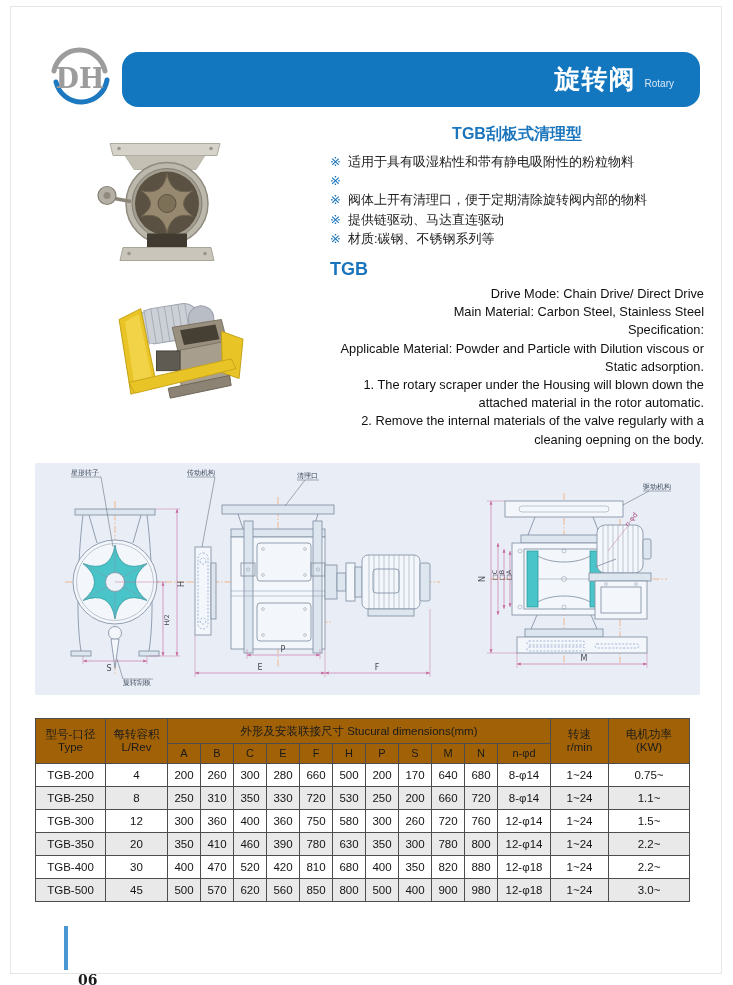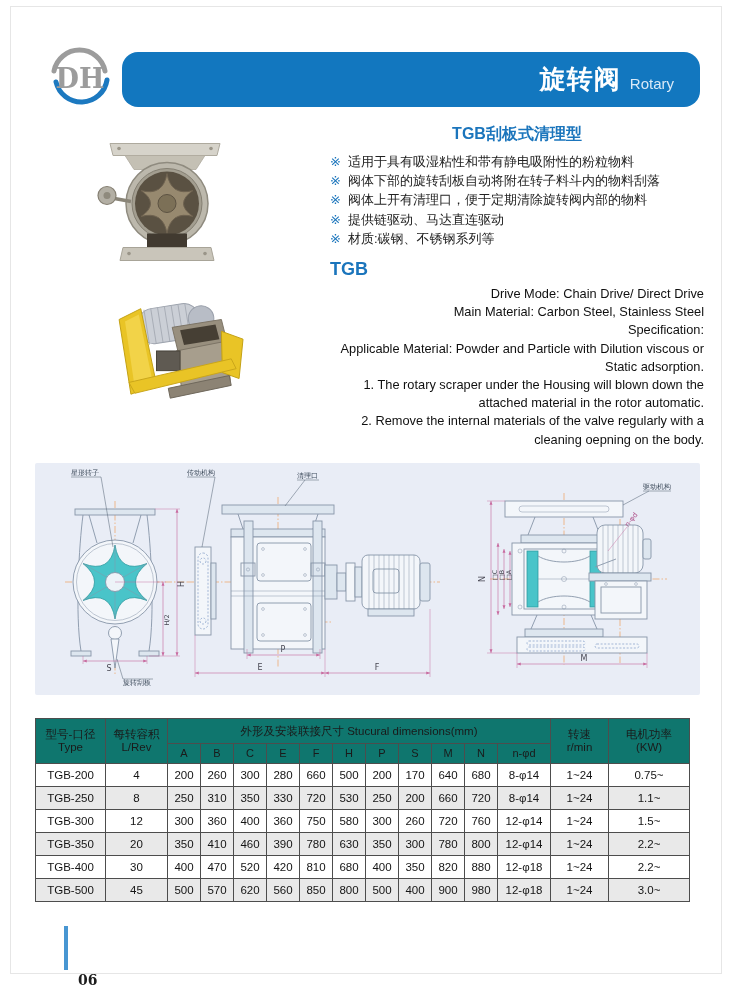--- a/index.html
+++ b/index.html
@@ -8,21 +8,21 @@
   .page { position:relative; width:733px; height:985px; background:#fff; overflow:hidden; }
   .page-frame { position:absolute; left:10px; top:6px; width:712px; height:968px;
     border:1px solid #e6e6e6; pointer-events:none; }
 
   
   .logo { position:absolute; left:48px; top:46px; width:64px; height:64px; }
   .title-bar { position:absolute; left:122px; top:52px; width:578px; height:55px;
     background:#1277bf; border-radius:16px; display:flex; align-items:center;
     justify-content:flex-end; padding-right:26px; gap:9px;padding-left:48px; }
   .title-cn { color:#fff; font-size:26px; font-weight:bold; letter-spacing:1px; }
-  .title-en { color:#d9e9f7; font-size:15px; padding-top:8px; }
+  .title-en { color:#d9e9f7; font-size:10px; padding-top:8px; }
 
   
   .photo { position:absolute; }
   .photo1 { left:95px; top:138px; width:140px; height:128px; }
   .photo2 { left:110px; top:290px; width:150px; height:118px; }
   .photo svg { width:100%; height:100%; }
 
   
   .details { position:absolute; left:330px; top:124px; width:374px; }
   .section-title { color:#1b75bc; font-size:16px; font-weight:bold; margin-bottom:7px;text-align:center; }
@@ -49,21 +49,21 @@
   .dimt { fill:#474752; font-size:8px; }
   .dimt2{ fill:#474752; font-size:6.4px; }
   .dimm { fill:#b0578e; font-size:7px; }
   .lbl  { fill:#3c4a5a; font-size:7px; }
   .led  { fill:none; stroke:#5c6a7a; stroke-width:0.55; }
 
   
   .spec-table-wrap { position:absolute; left:35px; top:718px; width:654px; }
   table { width:654px; border-collapse:collapse; table-layout:fixed; }
   th, td { border:1px solid #4d4d4d; text-align:center; vertical-align:middle; padding:0; }
-  thead th { background:#0f766e; font-weight:normal; color:#1a1a1a; font-size:11.5px; line-height:13px; }
+  thead th { background:#a16207; font-weight:normal; color:#1a1a1a; font-size:11.5px; line-height:13px; }
   thead tr.dims-row th { height:20px; font-size:11px; }
   thead tr.top-row th { height:25px; }
   tbody td { height:23px; background:#fff; color:#141414; font-size:11.5px; }
   tbody tr.alt td { background:#e9e9e9; }
 
   
   .page-bar { position:absolute; left:64px; top:926px; width:4px; height:44px; background:#4896d2; }
   .page-num { position:absolute; left:78px; top:972px; font-family:"DejaVu Serif","Liberation Serif",serif;
     font-weight:bold; font-size:14px; color:#1c1c1c; }
 </style>
@@ -126,21 +126,20 @@
 
   <div class="details">
     <div class="section-title">TGB刮板式清理型</div>
     <ul class="feature-list">
         <li>
           <span class="marker">※</span>
           <span>适用于具有吸湿粘性和带有静电吸附性的粉粒物料</span>
         </li>
         <li>
           <span class="marker">※</span>
-          <span>阀体下部的旋转刮板自动将附在转子料斗内的物料刮落</span>
         </li>
         <li>
           <span class="marker">※</span>
           <span>阀体上开有清理口，便于定期清除旋转阀内部的物料</span>
         </li>
         <li>
           <span class="marker">※</span>
           <span>提供链驱动、马达直连驱动</span>
         </li>
         <li>

